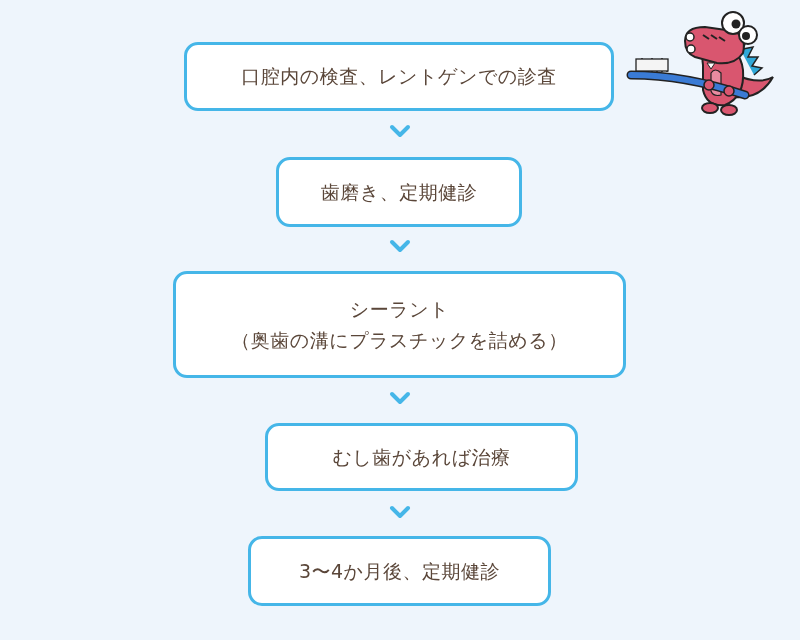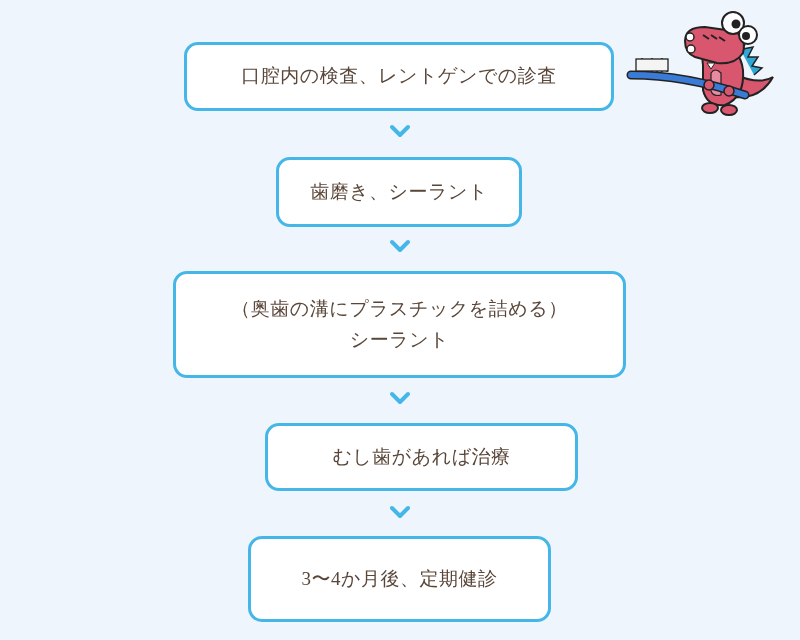--- a/index.html
+++ b/index.html
@@ -18,21 +18,21 @@
       border-radius: 14px;
       display: flex;
       flex-direction: column;
       align-items: center;
       justify-content: center;
       color: #5a4639;
       font-size: 19px;
       letter-spacing: 0.5px;
       text-align: center;
     }
-    .step .line { line-height: 1.6; white-space: nowrap; font-family: Liberation Serif, serif; }
+    .step .line { line-height: 1.6; white-space: nowrap; }
     .chev {
       position: absolute;
       width: 22px; height: 14px;
       left: 389px;
     }
     .mascot { position: absolute; left: 625px; top: 5px; width: 155px; height: 115px; }
   </style>
 </head>
 <body>
 
@@ -40,45 +40,45 @@
 
   <div class="step" style="left:184px; top:42px; width:430px; height:69px;">
     <span class="line">口腔内の検査、レントゲンでの診査</span>
   </div>
 
   <svg class="chev" style="top:124px;" viewBox="0 0 22 14">
     <polyline points="3,3 11,11 19,3" fill="none" stroke="#45b6e8" stroke-width="4" stroke-linecap="round" stroke-linejoin="round"></polyline>
   </svg>
 
   <div class="step" style="left:276px; top:157px; width:246px; height:70px;">
-    <span class="line">歯磨き、シーラント</span>
+    <span class="line">歯磨き、定期健診</span>
   </div>
 
   <svg class="chev" style="top:239px;" viewBox="0 0 22 14">
     <polyline points="3,3 11,11 19,3" fill="none" stroke="#45b6e8" stroke-width="4" stroke-linecap="round" stroke-linejoin="round"></polyline>
   </svg>
 
   <div class="step" style="left:173px; top:271px; width:453px; height:107px;">
+    <span class="line">シーラント</span>
     <span class="line">（奥歯の溝にプラスチックを詰める）</span>
-    <span class="line">シーラント</span>
   </div>
 
   <svg class="chev" style="top:391px;" viewBox="0 0 22 14">
     <polyline points="3,3 11,11 19,3" fill="none" stroke="#45b6e8" stroke-width="4" stroke-linecap="round" stroke-linejoin="round"></polyline>
   </svg>
 
   <div class="step" style="left:265px; top:423px; width:313px; height:68px;">
     <span class="line">むし歯があれば治療</span>
   </div>
 
   <svg class="chev" style="top:505px;" viewBox="0 0 22 14">
     <polyline points="3,3 11,11 19,3" fill="none" stroke="#45b6e8" stroke-width="4" stroke-linecap="round" stroke-linejoin="round"></polyline>
   </svg>
 
-  <div class="step" style="left:248px; top:536px; width:303px; height:86px;">
+  <div class="step" style="left:248px; top:536px; width:303px; height:70px;">
     <span class="line">3〜4か月後、定期健診</span>
   </div>
 </div>
 
 <svg class="mascot" viewBox="0 0 155 115">
 
   <path d="M110,70 Q135,80 148,72 Q135,95 108,92 Z" fill="#d9566f" stroke="#222" stroke-width="2"></path>
 
   <path d="M112,38 l10,-4 l-4,10 l10,-2 l-5,10 l10,0 l-6,9 l10,2 l-8,7" fill="#2fa8d8" stroke="#222" stroke-width="1.5"></path>
 

